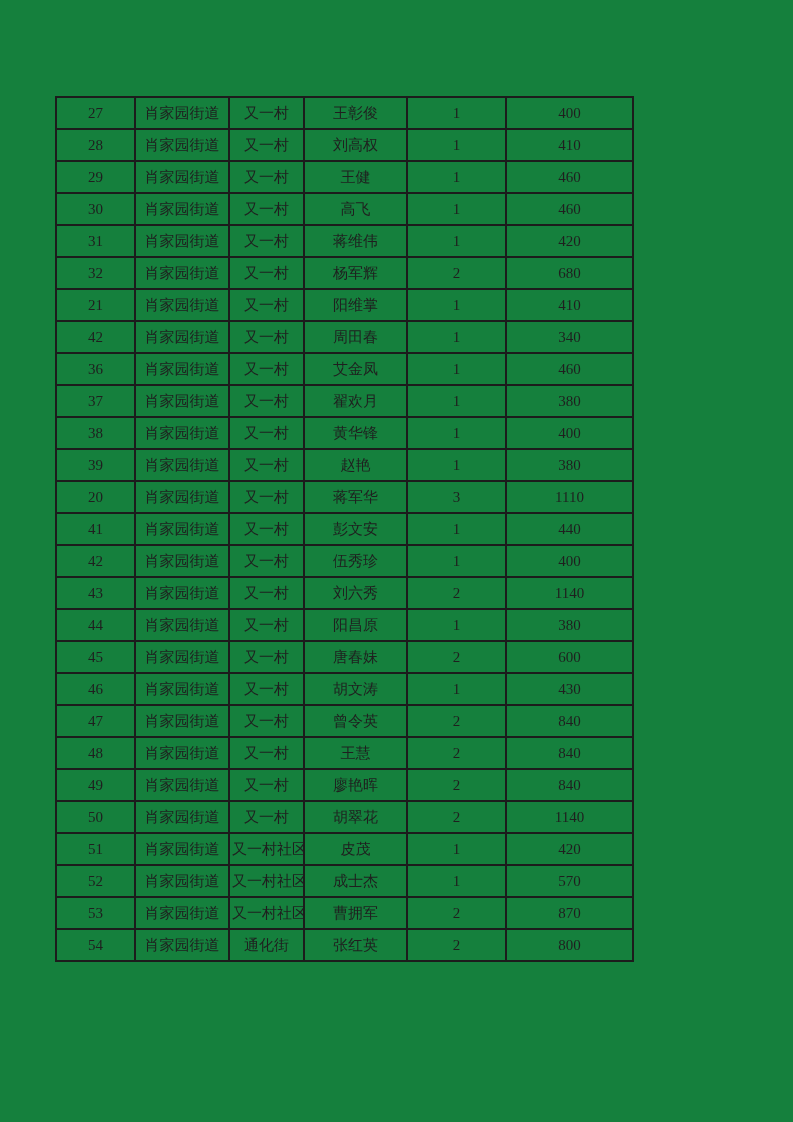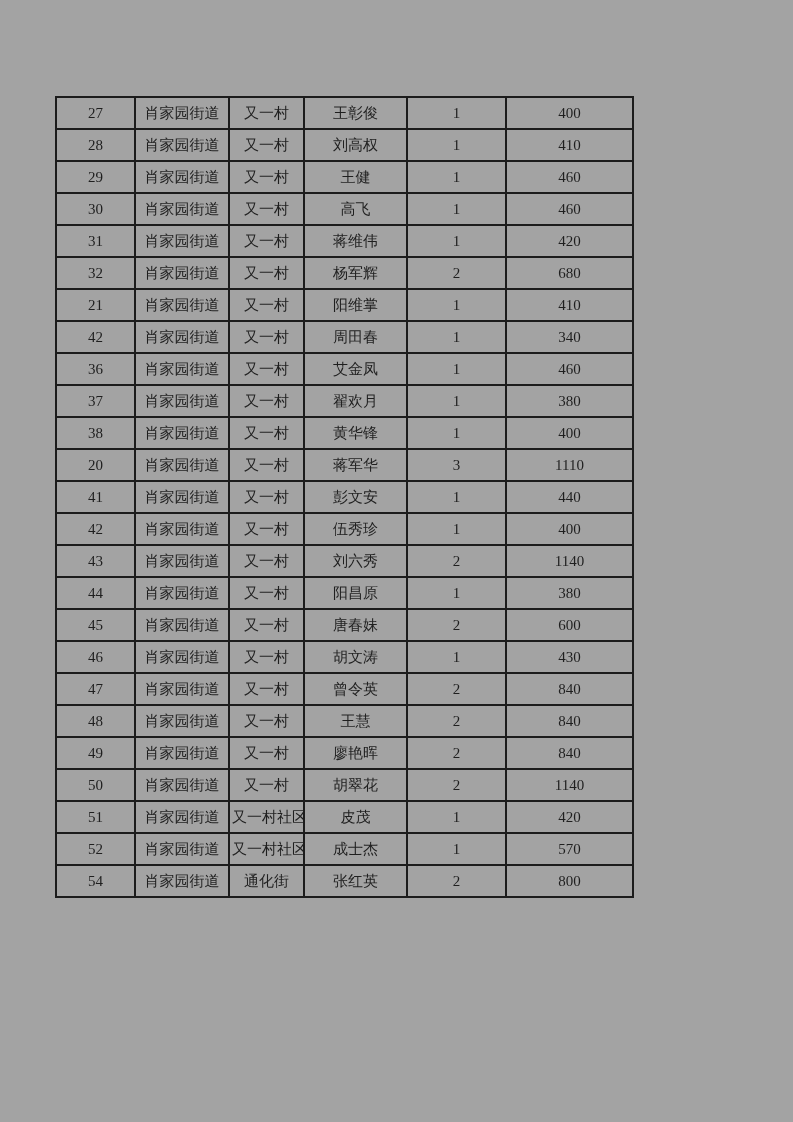--- a/index.html
+++ b/index.html
@@ -11,21 +11,21 @@
     height: 1122px;
     background: #ffffff;
     position: relative;
     font-family: "Liberation Serif", "DejaVu Serif", serif;
     color: #1a1a1a;
     overflow: hidden;
   }
   .page {
     position: absolute;
     inset: 0;
-    background: #a3a3a3;
+    background: #15803d;
   }
   table.roster {
     position: absolute;
     left: 55px;
     top: 96px;
     border-collapse: collapse;
     table-layout: fixed;
     width: 577px;
   }
   table.roster td {
@@ -144,20 +144,28 @@
         </tr>
         <tr>
           <td>38</td>
           <td>肖家园街道</td>
           <td>又一村</td>
           <td>黄华锋</td>
           <td>1</td>
           <td>400</td>
         </tr>
         <tr>
+          <td>39</td>
+          <td>肖家园街道</td>
+          <td>又一村</td>
+          <td>赵艳</td>
+          <td>1</td>
+          <td>380</td>
+        </tr>
+        <tr>
           <td>20</td>
           <td>肖家园街道</td>
           <td>又一村</td>
           <td>蒋军华</td>
           <td>3</td>
           <td>1110</td>
         </tr>
         <tr>
           <td>41</td>
           <td>肖家园街道</td>
@@ -246,20 +254,28 @@
           <td>1</td>
           <td>420</td>
         </tr>
         <tr>
           <td>52</td>
           <td>肖家园街道</td>
           <td>又一村社区</td>
           <td>成士杰</td>
           <td>1</td>
           <td>570</td>
+        </tr>
+        <tr>
+          <td>53</td>
+          <td>肖家园街道</td>
+          <td>又一村社区</td>
+          <td>曹拥军</td>
+          <td>2</td>
+          <td>870</td>
         </tr>
         <tr>
           <td>54</td>
           <td>肖家园街道</td>
           <td>通化街</td>
           <td>张红英</td>
           <td>2</td>
           <td>800</td>
         </tr>
       </tbody>

